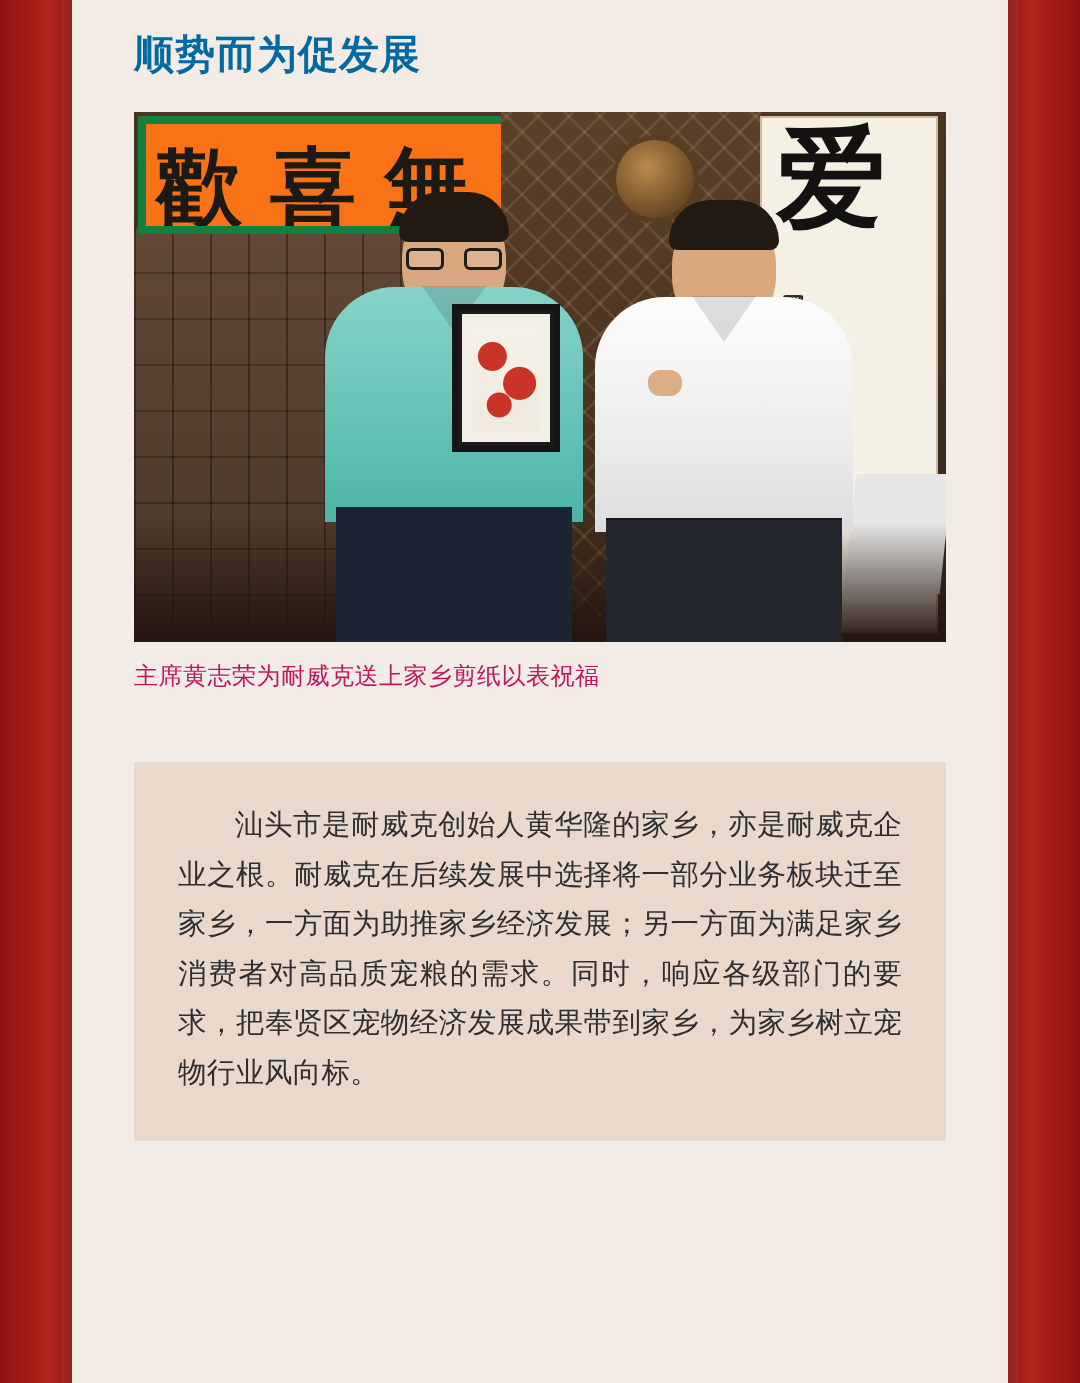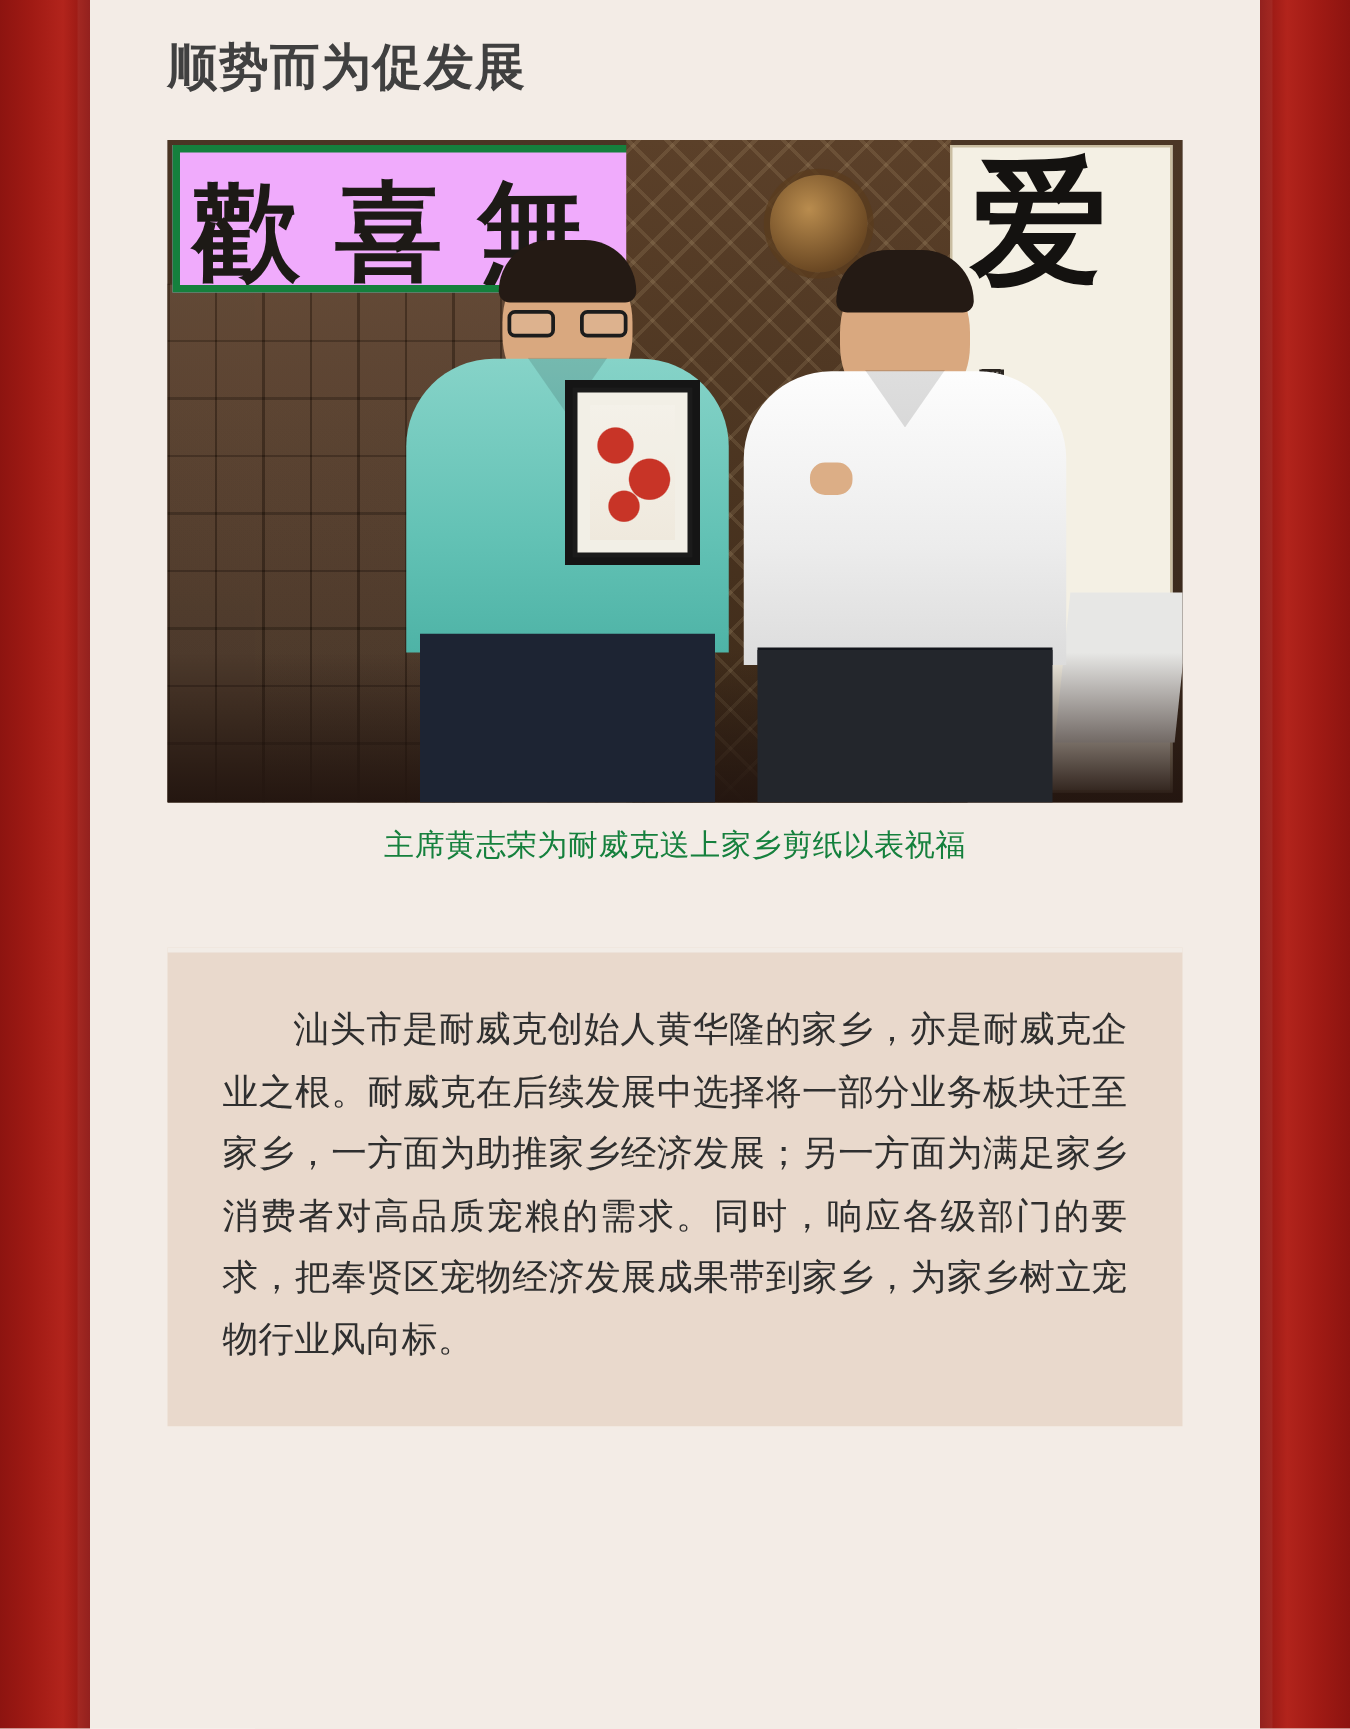--- a/index.html
+++ b/index.html
@@ -49,21 +49,21 @@
     right: 72px;
     top: 0;
     bottom: 0;
     background: #f3ece6;
     padding: 0 62px;
   }
 
   .headline {
     font-size: 40px;
     font-weight: bold;
-    color: #404040;
+    color: #0369a1;
     letter-spacing: 1px;
     margin: 0;
     padding-top: 30px;
     padding-left: 0px;
     line-height: 1.2;
   }
 
   .body-text {
     margin: 26px 0 0 0;
     font-size: 28.5px;
@@ -101,22 +101,22 @@
     background:
       repeating-linear-gradient(90deg, rgba(0,0,0,0.25) 0 2px, rgba(255,255,255,0.04) 2px 38px),
       repeating-linear-gradient(0deg, rgba(0,0,0,0.22) 0 2px, rgba(255,255,255,0.03) 2px 46px),
       linear-gradient(180deg, #5a3e29 0%, #3a281a 100%);
     opacity: 0.95;
   }
   .scroll-top {
     position: absolute;
     left: 4px; top: 4px;
     width: 556px; height: 118px;
-    background: #f0abfc;
-    border: 6px solid #15803d;
+    background: #f97316;
+    border: 8px solid #15803d;
     overflow: hidden;
   }
   .scroll-top .chars {
     position: absolute;
     top: 6px; left: 10px;
     font-family: "DejaVu Serif", "Liberation Serif", serif;
     font-size: 86px;
     font-weight: bold;
     color: #1d1a16;
     letter-spacing: 28px;
@@ -282,23 +282,23 @@
   }
   .hand {
     position: absolute;
     width: 34px; height: 26px;
     border-radius: 12px;
     background: #dcae86;
   }
 
   .caption {
     margin-top: 18px;
-    text-align: center;
+    text-align: left;
     font-size: 24px;
-    color: #15803d;
+    color: #be185d;
     letter-spacing: 0.5px;
   }
 
   .panel {
     margin-top: 56px;
     background: #e9d9cc;
     padding: 38px 44px 44px 44px;
     border-top: 4px solid #f2ece6;
   }
   .panel-text {

